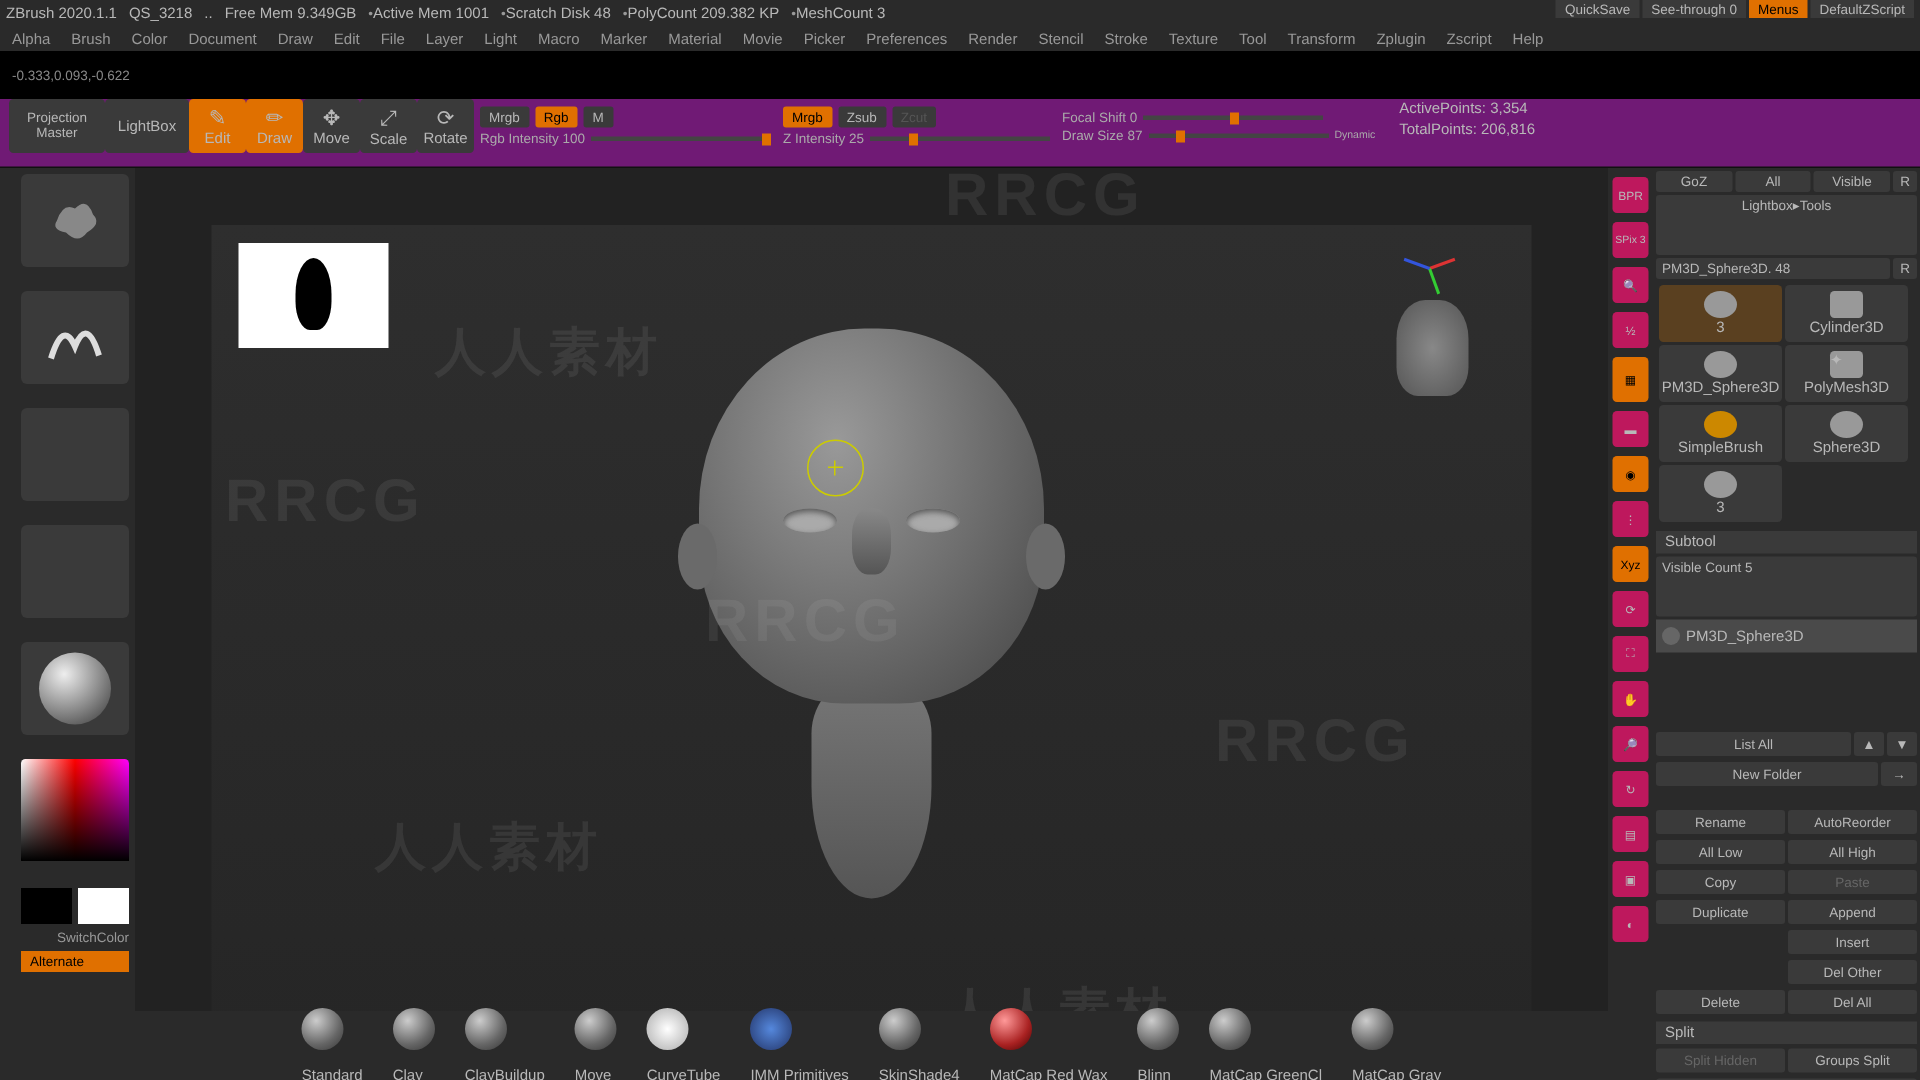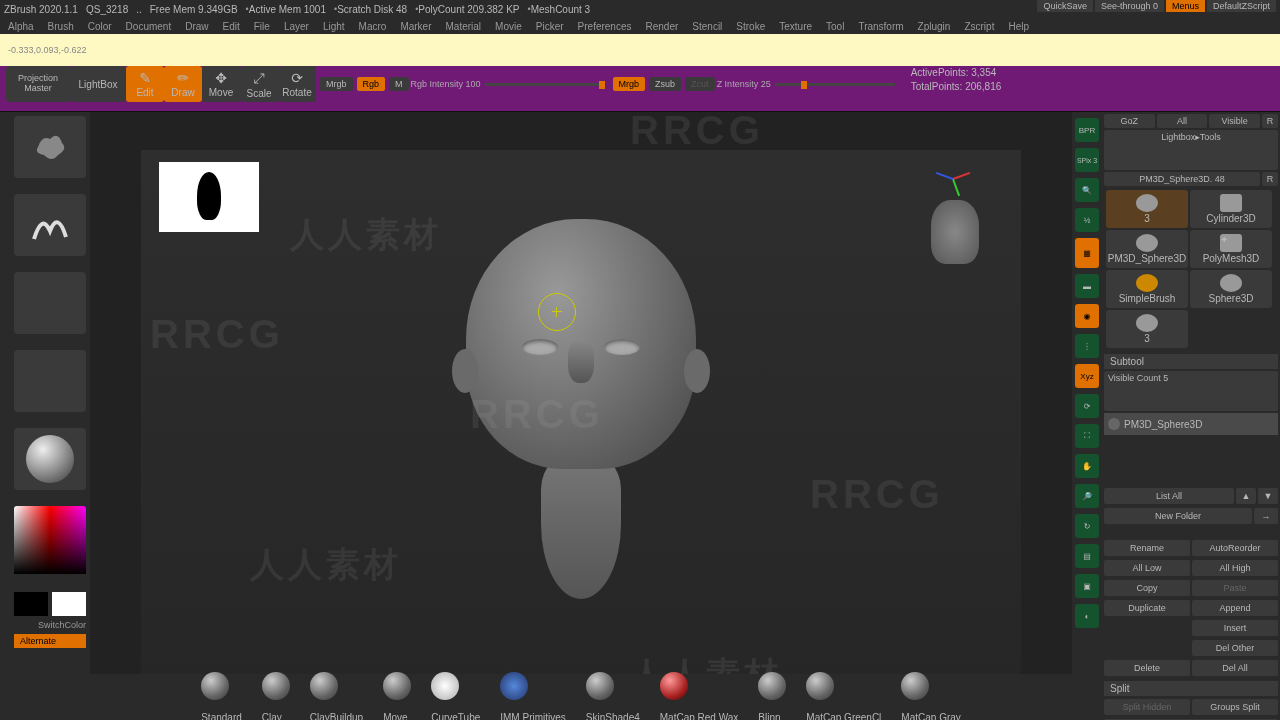--- a/index.html
+++ b/index.html
@@ -4,28 +4,28 @@
 <style>
 *{margin:0;padding:0;box-sizing:border-box;font-family:Tahoma,Arial,sans-serif;font-size:10px;color:#b8b8b8;user-select:none}
 body{background:#1a1a1a;width:1280px;height:720px;overflow:hidden;position:relative}
 .titlebar{height:18px;background:#2a2a2a;display:flex;align-items:center;padding:0 4px;font-size:9px;color:#999}
 .titlebar span{margin-right:8px}
 .topbuttons{position:absolute;right:4px;top:0;display:flex;gap:2px}
 .topbtn{padding:1px 6px;background:#3a3a3a;font-size:9px}
 .topbtn.orange{background:#e07000;color:#000}
 .menubar{height:16px;background:#2a2a2a;display:flex;padding:0 8px;gap:14px;align-items:center;font-size:10px}
 .menubar span{color:#999;cursor:pointer}
-.coords{height:14px;background:#fef9c3;padding:16px 8px;font-size:9px;color:#888;display:flex;align-items:center}
+.coords{height:14px;background:#000000;padding:16px 8px;font-size:9px;color:#888;display:flex;align-items:center}
 .toolbar{height:46px;background:#701a75;display:flex;padding:0 6px;gap:0;border-bottom:1px solid #111}
 .tbtn{width:38px;height:36px;background:#3a3a3a;border-radius:3px;display:flex;flex-direction:column;align-items:center;justify-content:center;font-size:8px;color:#888}
 .tbtn.active{background:#e07000;color:#000}
 .tbtn .ico{font-size:14px;margin-bottom:1px}
 .projmaster{width:64px;height:36px;background:#3a3a3a;border-radius:3px;display:flex;align-items:center;justify-content:center;font-size:9px;text-align:center;line-height:1.1}
 .lightbox{width:56px;height:36px;background:#3a3a3a;border-radius:3px;display:flex;align-items:center;justify-content:center;font-size:10px}
-.sliderbox{height:36px;display:flex;flex-direction:row;justify-content:center;gap:2px;padding:0 4px}
+.sliderbox{height:36px;display:flex;flex-direction:column;justify-content:center;gap:2px;padding:0 4px}
 .sliderrow{display:flex;align-items:center;gap:4px}
 .modebtn{padding:2px 6px;background:#3a3a3a;border-radius:2px;font-size:9px}
 .modebtn.on{background:#e07000;color:#000}
 .slider{width:120px;height:3px;background:#444;position:relative}
 .slider .knob{position:absolute;width:6px;height:8px;background:#e07000;top:-2px}
 .sliderlabel{font-size:9px;color:#aaa}
 .stats{font-size:9px;color:#aaa;line-height:1.4;margin-left:12px}
 .main{display:flex;height:calc(720px - 94px)}
 .leftpanel{width:90px;background:#2a2a2a;display:flex;flex-direction:column;align-items:flex-end;padding:4px;gap:2px}
 .thumbbox{width:72px;height:62px;background:#3a3a3a;border-radius:4px;display:flex;align-items:center;justify-content:center;position:relative}
@@ -48,21 +48,21 @@
 .ear{position:absolute;width:26px;height:44px;background:#6a6a6a;border-radius:50%;top:130px}
 .ear.l{left:-14px}.ear.r{right:-14px}
 .neck{width:80px;height:150px;background:linear-gradient(#777,#555);margin:-20px auto 0;border-radius:40px 40px 50% 50%}
 .gizmo{position:absolute;right:48px;top:8px;width:40px;height:40px}
 .axis{position:absolute;left:20px;top:20px;width:18px;height:2px;transform-origin:left center}
 .axis.x{background:#d33;transform:rotate(-20deg)}
 .axis.y{background:#3c3;transform:rotate(70deg)}
 .axis.z{background:#35d;transform:rotate(200deg)}
 .miniobj{position:absolute;right:42px;top:50px;width:48px;height:64px;background:radial-gradient(#888,#555);border-radius:40% 40% 30% 30%}
 .rightdock{width:30px;background:#2a2a2a;display:flex;flex-direction:column;align-items:center;gap:6px;padding:6px 0}
-.dockbtn{width:24px;height:24px;background:#14532d;border-radius:3px;display:flex;align-items:center;justify-content:center;font-size:8px}
+.dockbtn{width:24px;height:24px;background:#be185d;border-radius:3px;display:flex;align-items:center;justify-content:center;font-size:8px}
 .dockbtn.on{background:#e07000;color:#000}
 .rightpanel{width:178px;background:#2a2a2a;display:flex;flex-direction:column;padding:2px;gap:2px;overflow:hidden}
 .panelrow{display:flex;gap:2px}
 .panelbtn{flex:1;padding:2px 4px;background:#3a3a3a;font-size:9px;text-align:center;border-radius:2px}
 .toolgrid{display:flex;flex-wrap:wrap;gap:2px;padding:2px}
 .toolthumb{width:82px;height:38px;background:#3a3a3a;border-radius:3px;display:flex;flex-direction:column;align-items:center;justify-content:center;font-size:8px;position:relative}
 .toolthumb.sel{background:#5a4020}
 .toolthumb .shp{width:22px;height:18px;background:#999;border-radius:3px;margin-bottom:1px}
 .section-hdr{background:#3a3a3a;padding:2px 6px;font-size:10px;margin-top:2px}
 .subtoolrow{display:flex;align-items:center;padding:2px 4px;background:#333;gap:4px;font-size:9px;height:22px}
@@ -176,20 +176,35 @@
       <span class="modebtn" style="color:#555">Zcut</span>
     </div>
     <div class="sliderrow">
       <span class="sliderlabel">Z Intensity 25</span>
       <div class="slider">
           <div class="knob" style="left:26px"></div>
         </div>
     </div>
   </div>
 
+  <div class="sliderbox">
+    <div class="sliderrow">
+      <span class="sliderlabel">Focal Shift 0</span>
+      <div class="slider">
+          <div class="knob" style="left:58px"></div>
+        </div>
+    </div>
+    <div class="sliderrow">
+      <span class="sliderlabel">Draw Size 87</span>
+      <div class="slider">
+          <div class="knob" style="left:18px"></div>
+        </div>
+      <span class="sliderlabel" style="font-size:7px">Dynamic</span>
+    </div>
+  </div>
 
   <div class="stats">
     <div>ActivePoints: 3,354</div>
     <div>TotalPoints: 206,816</div>
   </div>
 </div>
 
 <div class="main">
   <div class="leftpanel">
     <div class="thumbwrap">
@@ -282,21 +297,21 @@
 
   <div class="rightpanel">
     <div class="panelrow">
       <div class="panelbtn">GoZ</div>
       <div class="panelbtn">All</div>
       <div class="panelbtn">Visible</div>
       <div class="panelbtn" style="flex:0 0 16px">R</div>
     </div>
     <div class="panelbtn" style="text-align:center">Lightbox▸Tools</div>
     <div class="panelrow">
-      <div class="panelbtn" style="text-align:center">PM3D_Sphere3D. 48</div>
+      <div class="panelbtn" style="text-align:left">PM3D_Sphere3D. 48</div>
       <div class="panelbtn" style="flex:0 0 16px">R</div>
     </div>
     <div class="toolgrid">
       <div class="toolthumb sel">
           <div class="shp" style="border-radius:50%"></div>
           <span>3</span>
         </div>
       <div class="toolthumb">
           <div class="shp"></div>
           <span>Cylinder3D</span>

